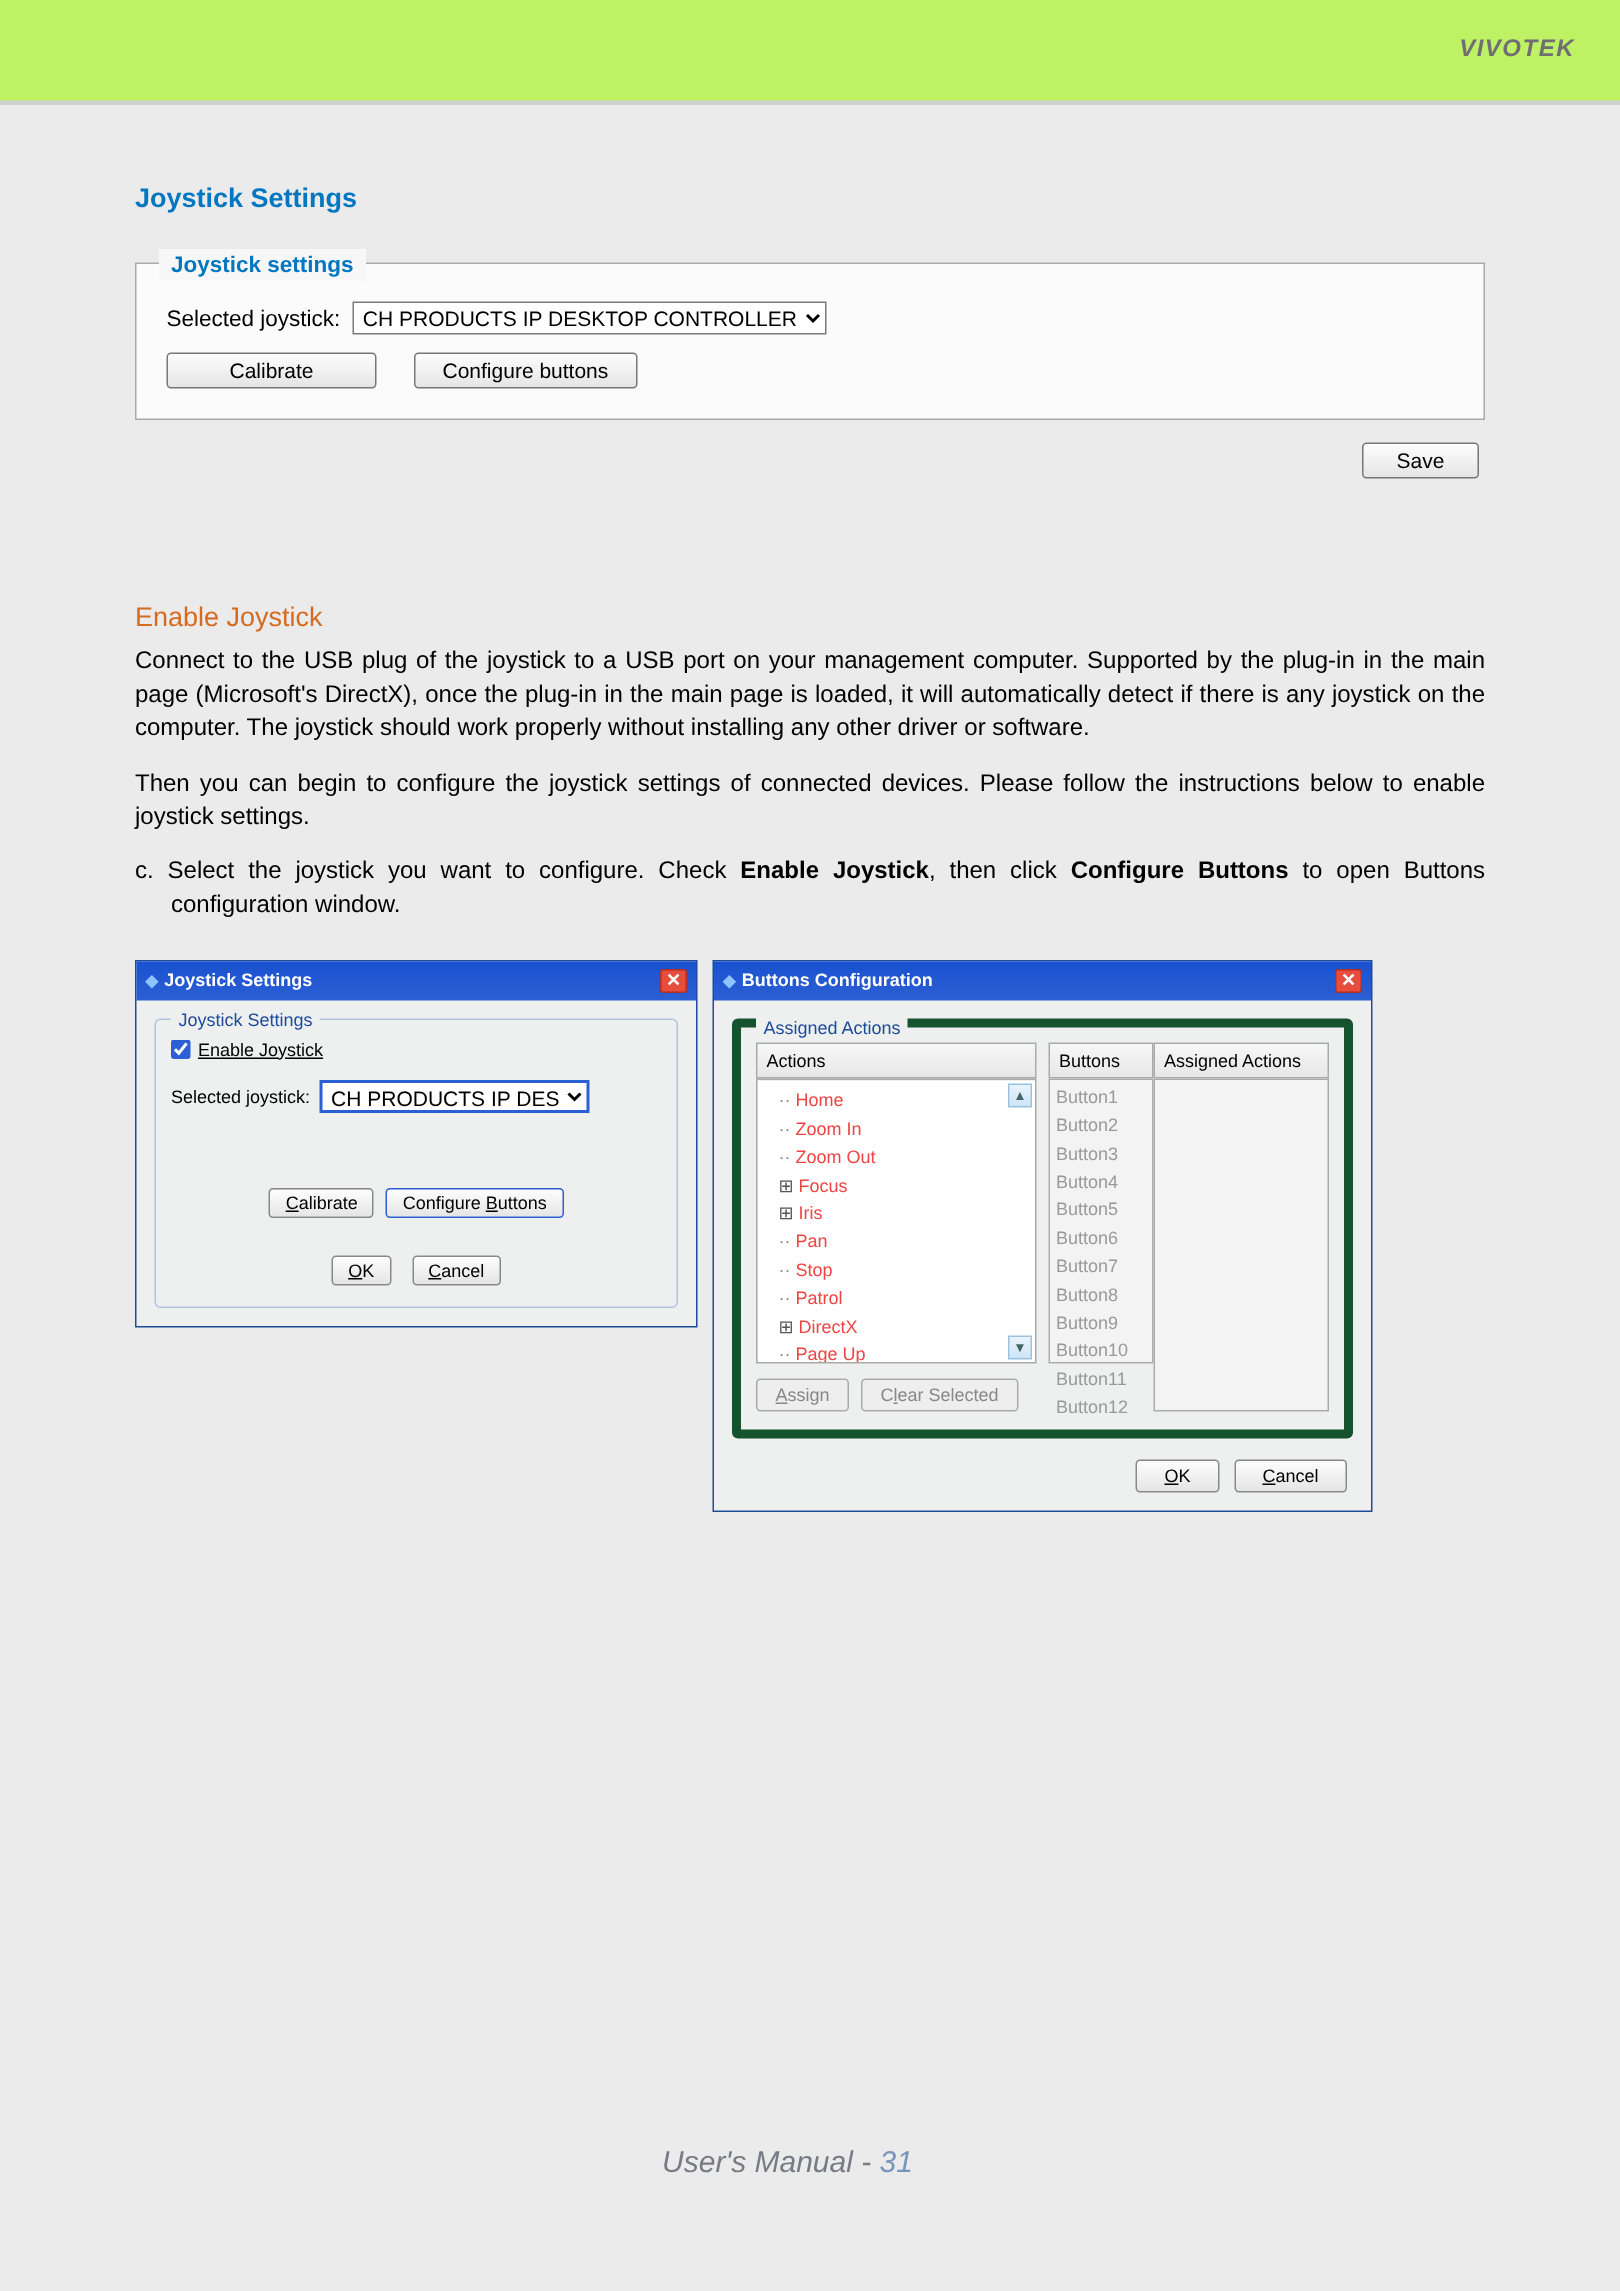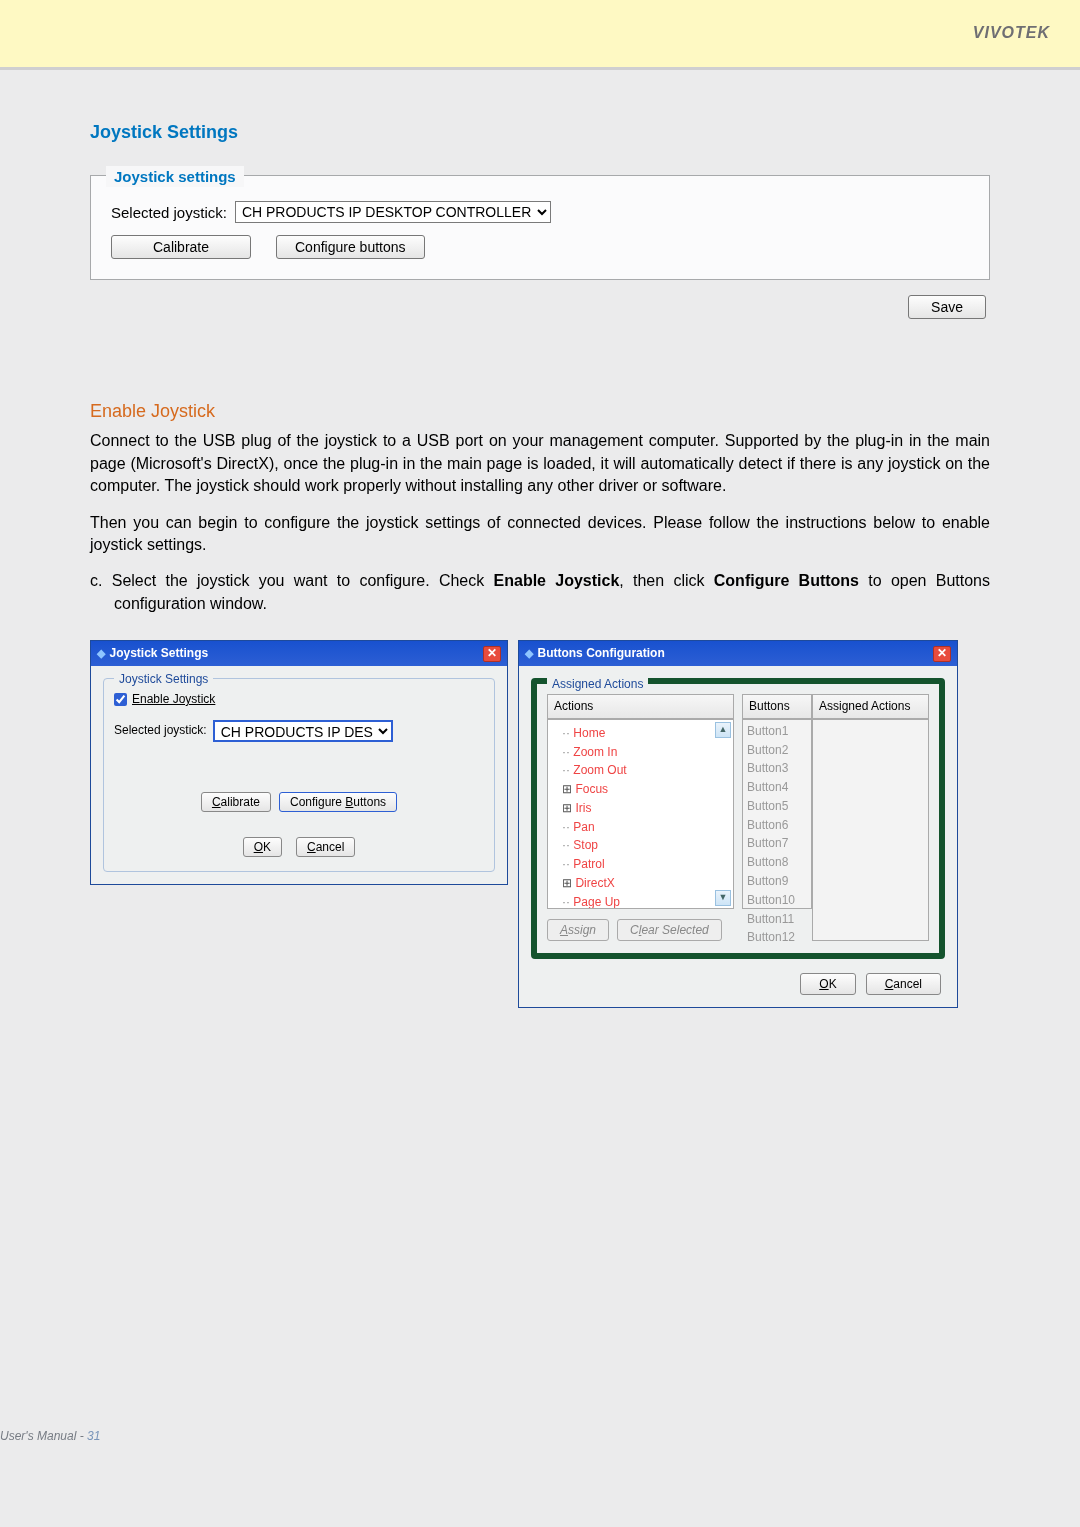--- a/index.html
+++ b/index.html
@@ -10,21 +10,21 @@
   margin: 0 auto;
   color: #000;
   font-size: 14px;
   line-height: 1.4;
 }
 .page {
   background: #ebebec;
   padding: 0 0 40px 0;
 }
 .brand-bar {
-  background: #fef9c3;
+  background: #bef264;
   height: 70px;
   border-bottom: 3px solid #cfcfd0;
   display: flex;
   justify-content: flex-end;
   align-items: center;
   padding-right: 30px;
   font-weight: bold;
   font-style: italic;
   color: #6f6f73;
   letter-spacing: 1px;
@@ -111,21 +111,21 @@
   color: #fff;
   display: inline-flex;
   align-items: center;
   justify-content: center;
   font-weight: bold;
   font-size: 12px;
   border-radius: 2px;
   cursor: pointer;
 }
 .dlg-body { padding: 12px; }
-.dlg1 { width: 418px; }
+.dlg1 { width: 375px; }
 .fieldset {
   border: 1px solid #b0c4de;
   border-radius: 4px;
   padding: 12px 10px 14px 10px;
   position: relative;
 }
 .fieldset .fs-legend {
   position: absolute;
   top: -8px; left: 10px;
   background: #eef0f0;
@@ -213,39 +213,38 @@
   flex: 1;
 }
 .assign-row { display: flex; gap: 8px; margin-top: 10px; }
 .assign-row button {
   border: 1px solid #aaa;
   background: #eee;
   color: #888;
   border-radius: 3px;
   padding: 3px 12px;
   font-size: 12px;
-  font-style: italic;
 }
 .dlg2-okcancel { display: flex; justify-content: flex-end; gap: 10px; margin-top: 14px; padding-right: 4px; }
 .dlg2-okcancel button {
   border: 1px solid #888;
   background: linear-gradient(#fdfdfd, #e5e5e5);
   border-radius: 3px;
   padding: 3px 18px;
   font-size: 12px;
   cursor: pointer;
 }
 .footer {
   position: relative;
   margin-top: 410px;
   padding: 10px 30px 20px 0;
-  text-align: left;
+  text-align: center;
   font-style: italic;
   color: #777c84;
-  font-size: 12px;
+  font-size: 20px;
 }
 .footer .pg { color: #7a95b9; }
 </style>
 </head>
 <body>
 
 <div class="page">
   <div class="brand-bar">
     <span>VIVOTEK</span>
   </div>

